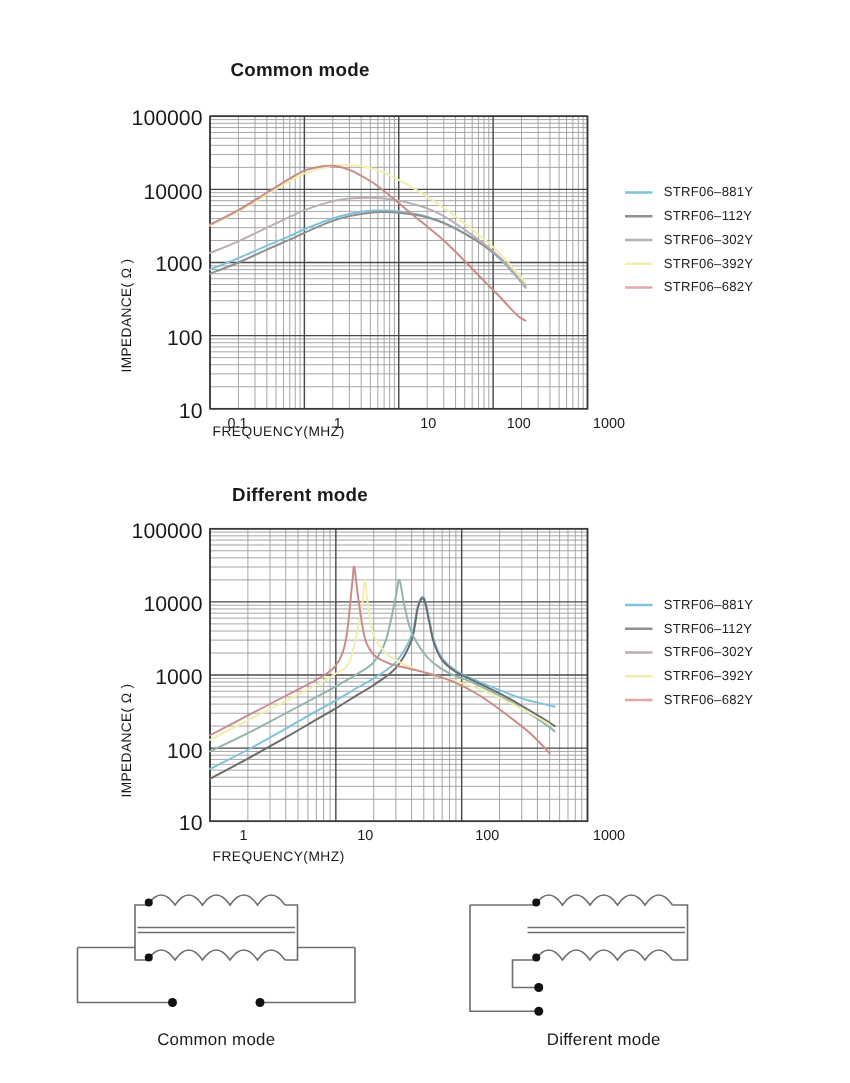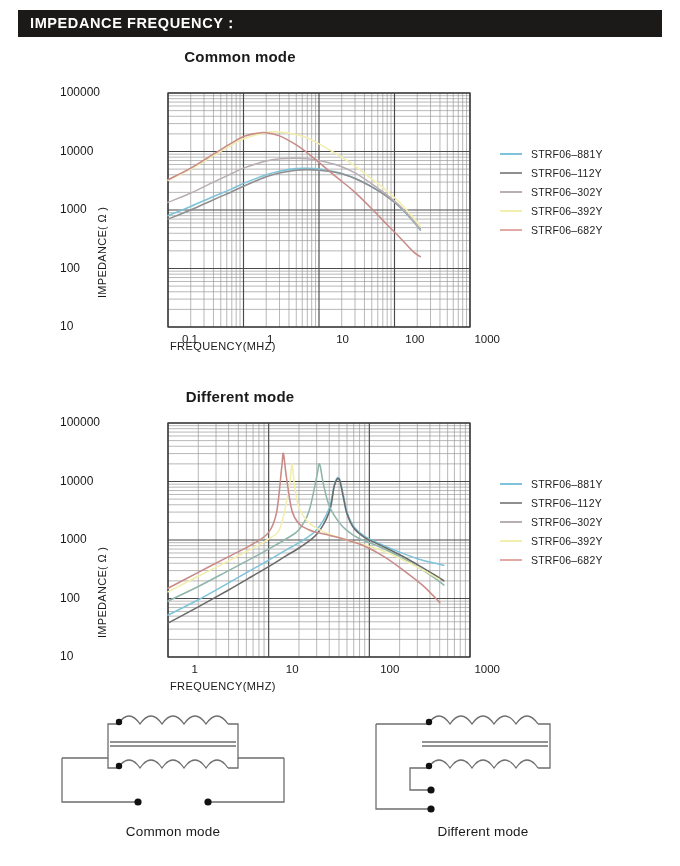--- a/index.html
+++ b/index.html
@@ -56,22 +56,22 @@
   }
   .xlabel {
     position: absolute;
     font-size: 11px;
     letter-spacing: 0.4px;
     text-align: left;
     white-space: nowrap;
   }
   .ytick {
     position: absolute;
-    font-size: 12px;
-    text-align: left;
+    font-size: 17px;
+    text-align: right;
     white-space: nowrap;
   }
   .xtick {
     position: absolute;
     font-size: 11.5px;
     text-align: right;
     white-space: nowrap;
   }
 
   
@@ -102,23 +102,20 @@
     text-align: center;
     font-size: 13.5px;
     letter-spacing: 0.2px;
   }
 </style>
 </head>
 <body>
 
 <div class="page">
 
-  <div class="banner">
-    <div class="banner-text">IMPEDANCE FREQUENCY：</div>
-  </div>
 
   <div class="chart-block" id="chart-common">
     <div class="chart-title">Common mode</div>
     <div class="plot-wrap">
       <svg id="svg-common" width="500" height="300">
           <g stroke="#9a9a9a" stroke-width="0.7" fill="none">
             <line x1="190.7277646726306" y1="45" x2="190.7277646726306" y2="279"></line>
             <line x1="204.0226547313345" y1="45" x2="204.0226547313345" y2="279"></line>
             <line x1="213.45552934526117" y1="45" x2="213.45552934526117" y2="279"></line>
             <line x1="220.7722353273694" y1="45" x2="220.7722353273694" y2="279"></line>

